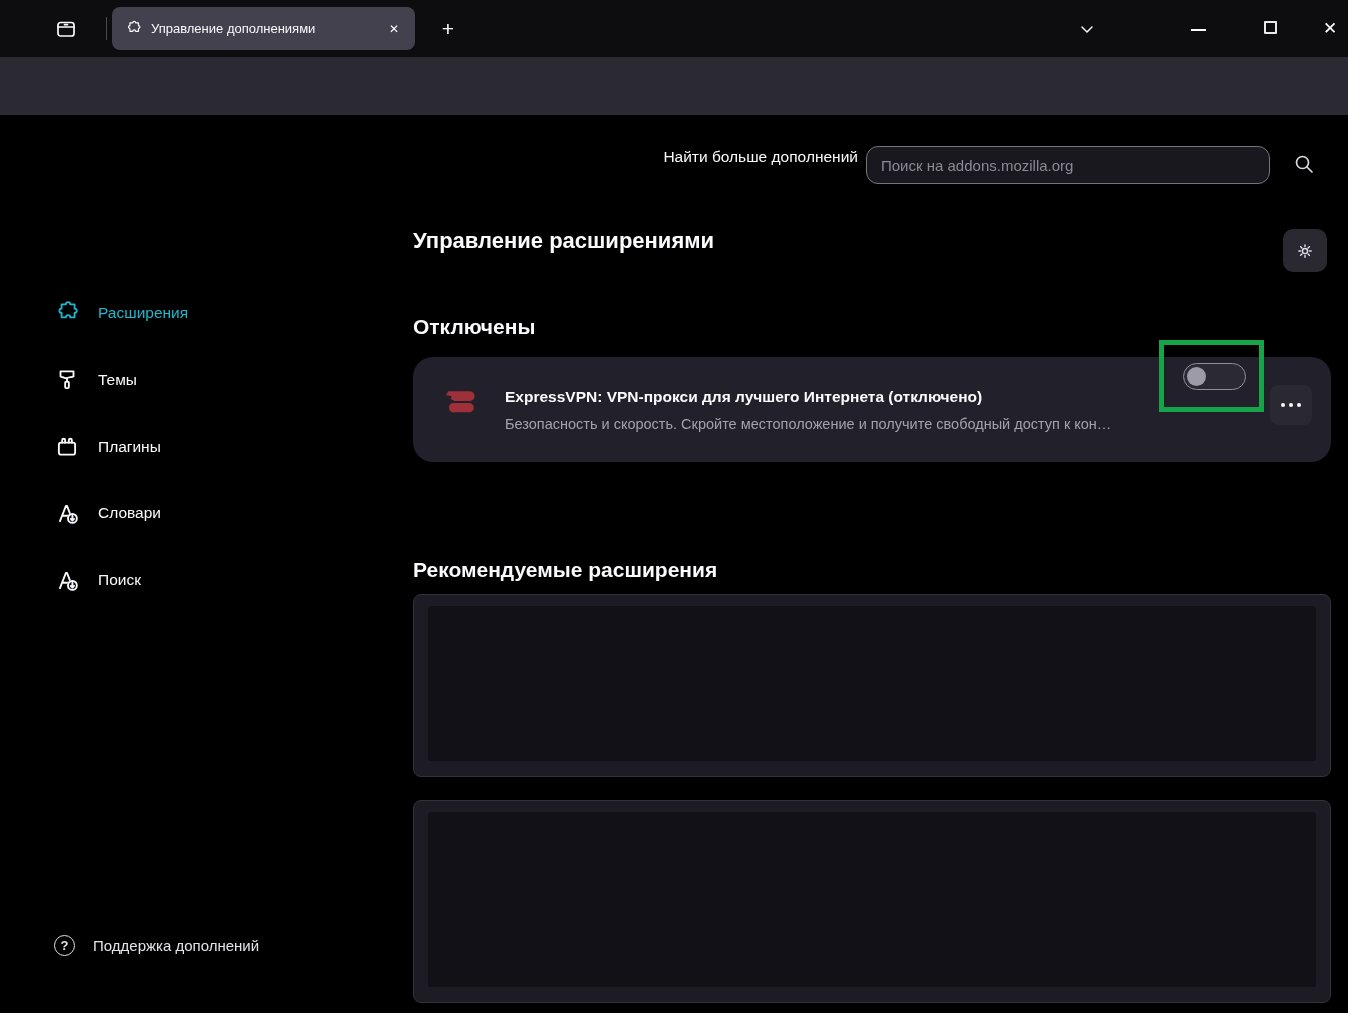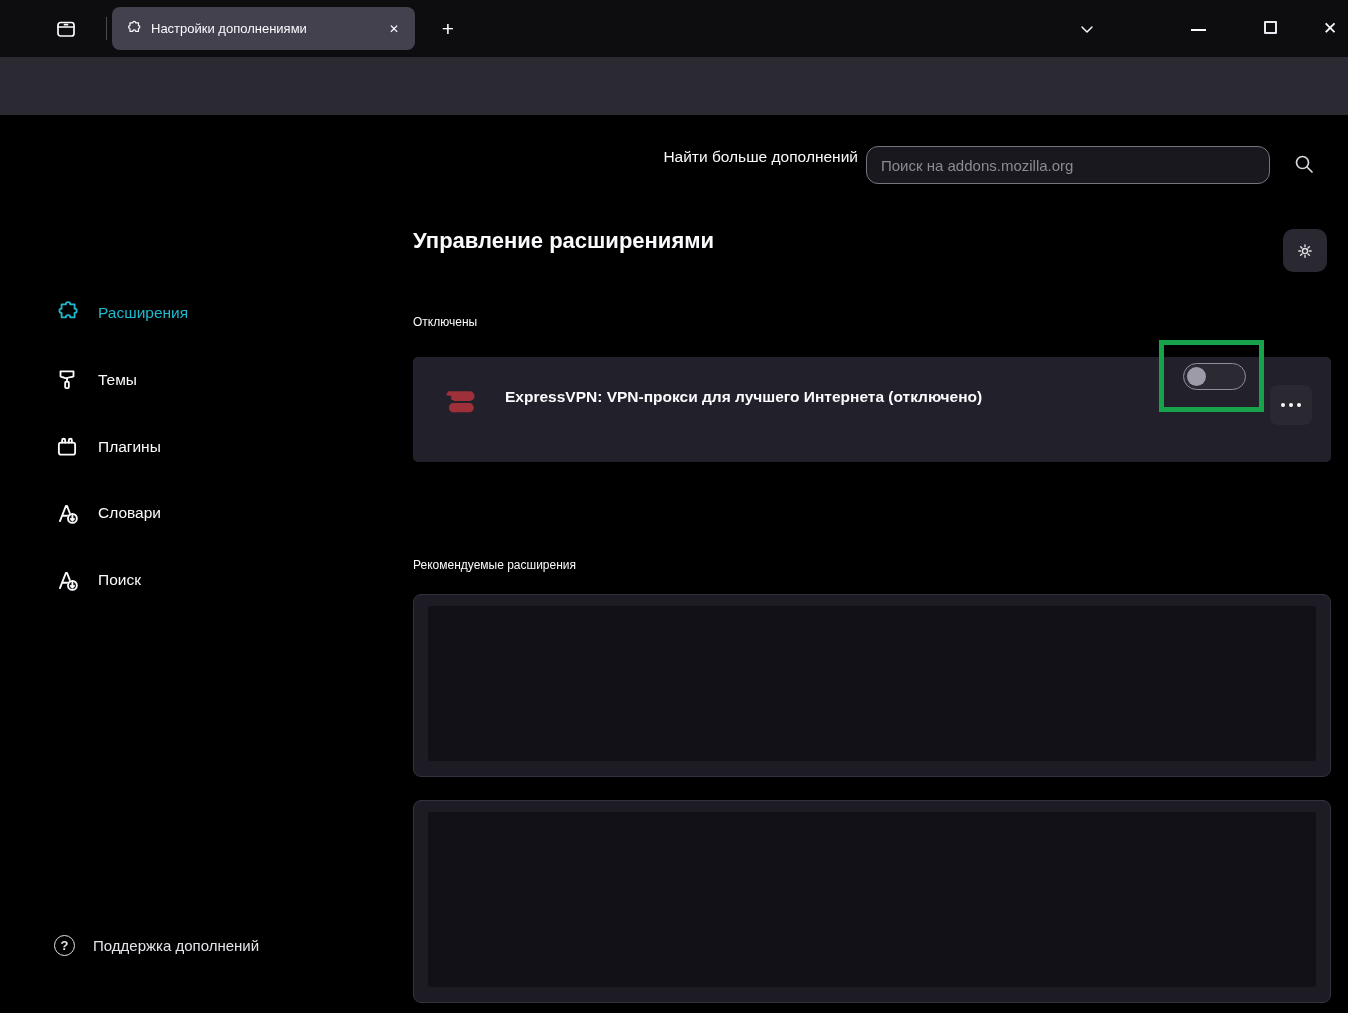--- a/index.html
+++ b/index.html
@@ -71,25 +71,25 @@
   .side-item.active{color:#20b8cd;}
   .side-item.footer{color:#e4e3ea;}
   .side-item.footer .lbl{font-size:15px;}
   .help-circle{width:21px;height:21px;border:1.7px solid currentColor;border-radius:50%;
                display:flex;align-items:center;justify-content:center;font-size:13px;font-weight:700;box-sizing:border-box;}
 
   
   .page-title{position:absolute;left:413px;top:113px;font-size:22px;font-weight:700;color:#fbfbfe;}
   .tools-btn{position:absolute;left:1283px;top:114px;width:44px;height:43px;background:#2a2932;
              border-radius:10px;display:flex;align-items:center;justify-content:center;color:#e0dfe6;}
-  .section-h{position:absolute;left:413px;font-size:12px;font-weight:400;color:#fbfbfe;}
+  .section-h{position:absolute;left:413px;font-size:21px;font-weight:700;color:#fbfbfe;}
   .sec-disabled{top:200px;}
   .sec-recommended{top:419px;margin-top:24px;}
 
-  .ext-card{position:absolute;left:413px;top:242px;width:918px;height:105px;background:#22212b;border-radius:5px;}
+  .ext-card{position:absolute;left:413px;top:242px;width:918px;height:105px;background:#22212b;border-radius:20px;}
   .ext-logo{position:absolute;left:26px;top:23px;width:44px;height:44px;}
   .ext-name{position:absolute;left:92px;top:31px;font-size:15.5px;font-weight:700;color:#fbfbfe;white-space:nowrap;}
   .ext-desc{position:absolute;left:92px;top:59px;font-size:14.5px;color:#a3a2ac;white-space:nowrap;}
   .toggle{position:absolute;left:770px;top:6px;width:63px;height:27px;border:1px solid #8f8e9b;
           border-radius:14px;background:#2b2a33;box-sizing:border-box;}
   .toggle .knob{position:absolute;left:3px;top:3px;width:19px;height:19px;border-radius:50%;background:#9c9ba7;}
   .more-btn{position:absolute;left:857px;top:28px;width:42px;height:40px;background:#2a2932;border-radius:8px;
             display:flex;align-items:center;justify-content:center;gap:4px;}
   .more-btn i{width:4px;height:4px;border-radius:50%;background:#fbfbfe;display:block;}
   .annotation-box{position:absolute;left:1159px;top:225px;width:105px;height:72px;
@@ -116,21 +116,21 @@
       </span>
     </div>
     <div class="tab-sep"></div>
 
     <div class="tab">
       <span class="t-icon">
         <svg class="ic" width="17" height="17" viewBox="0 0 24 24">
             <path d="M11 4a2 2 0 1 1 4 0h4v4a2 2 0 1 1 0 4v4h-4a2 2 0 1 0-4 0H7v-4a2 2 0 1 1 0-4V4h4z"></path>
           </svg>
       </span>
-      <span class="t-title">Настройки дополнениями</span>
+      <span class="t-title">Управление дополнениями</span>
       <span class="t-close">✕</span>
     </div>
 
     <div class="newtab">+</div>
 
     <div class="tab-chevron">
       <svg class="ic" width="20" height="20" viewBox="0 0 24 24">
           <path d="M6 9.5l6 6 6-6"></path>
         </svg>
     </div>
@@ -284,20 +284,21 @@
     <div class="section-h sec-disabled">Отключены</div>
 
     <div class="ext-card">
       <span class="ext-logo">
         <svg width="44" height="44" viewBox="0 0 24 24" fill="#9d3039">
             <path d="M5.2 6.2h11.6a2.6 2.6 0 0 1 0 5.2H8.4l-2-1 .5-1.6-3.2-.6 1.5-2z"></path>
             <path d="M7.3 12.6h9.2a2.5 2.5 0 0 1 0 5H8.7a2.5 2.5 0 0 1-1.4-5z"></path>
           </svg>
       </span>
       <span class="ext-name">ExpressVPN: VPN-прокси для лучшего Интернета (отключено)</span>
+      <span class="ext-desc">Безопасность и скорость. Скройте местоположение и получите свободный доступ к кон…</span>
       <div class="toggle">
           <span class="knob"></span>
         </div>
       <div class="more-btn">
           <i></i>
           <i></i>
           <i></i>
         </div>
     </div>
 

